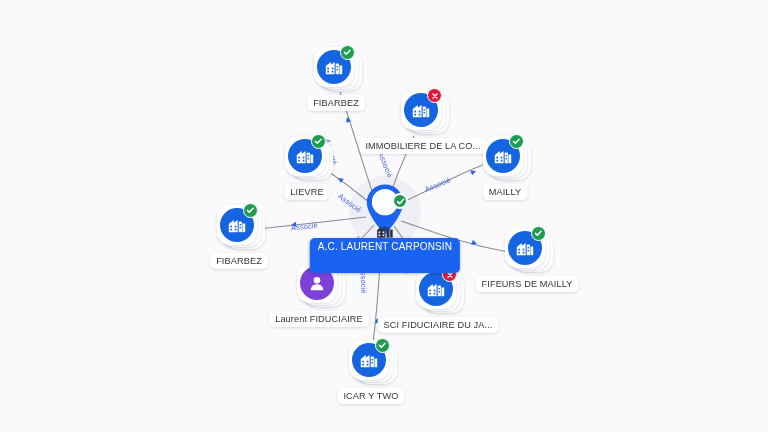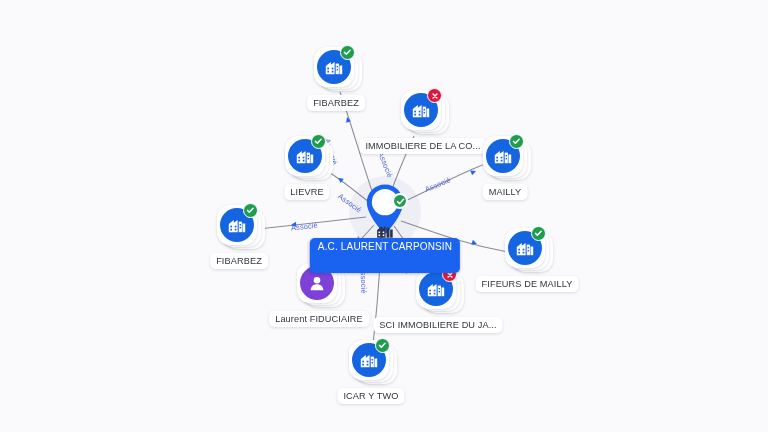--- a/index.html
+++ b/index.html
@@ -417,21 +417,21 @@
                 <rect x="11.6" y="10.0" width="1.4" height="1.4" fill="#1565e0"></rect>
               </svg>
             </div>
             <div class="badge ko">
               <svg width="8" height="8" viewBox="0 0 10 10">
                 <path d="M2.6 2.6 L7.4 7.4 M7.4 2.6 L2.6 7.4" stroke="#ffffff" stroke-width="1.8" fill="none" stroke-linecap="round"></path>
               </svg>
             </div>
           </div>
         </div>
-        <div class="node-label">SCI IMMOBILIERE DU JA...</div>
+        <div class="node-label">SCI FIDUCIAIRE DU JA...</div>
       </div>
       <div class="node" style="left: 371px; top: 362px;">
         <div class="node-stack">
           <div class="stack-card c3"></div>
           <div class="stack-card c2"></div>
           <div class="stack-card c1">
             <div class="node-disc">
               <svg width="18" height="16" viewBox="0 0 18 16">
                 <path d="M0.8 15.2 L0.8 7.0 L5.8 3.0 L5.8 5.8 L9.6 3.0 L9.6 15.2 Z" fill="#ffffff"></path>
                 <rect x="10.7" y="4.6" width="3.2" height="10.6" fill="#ffffff"></rect>

